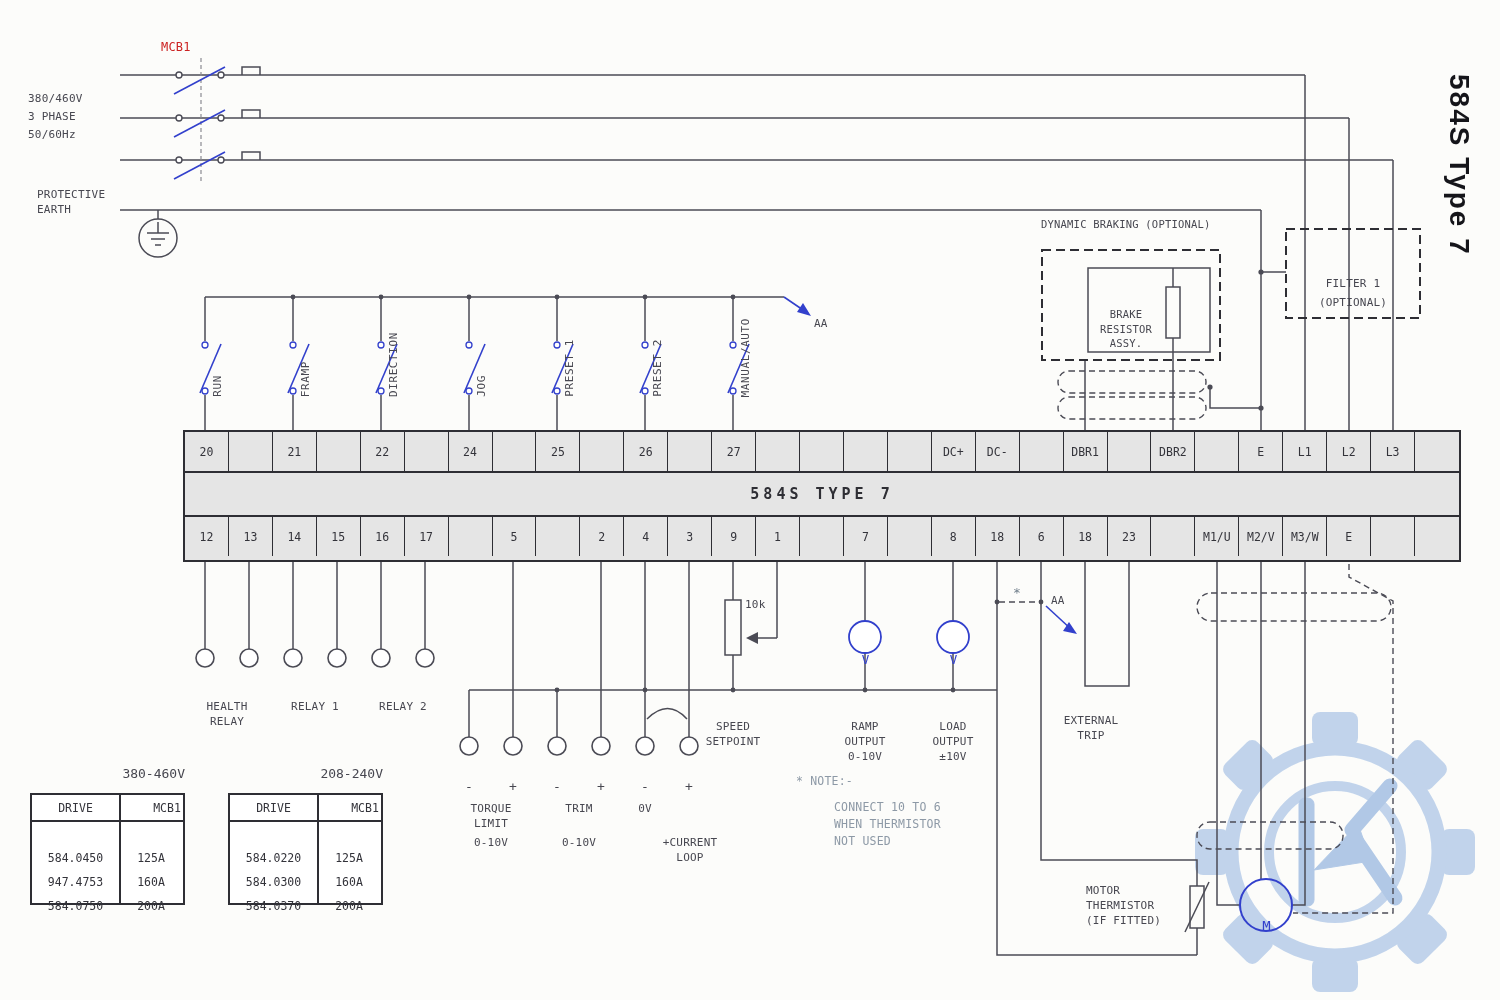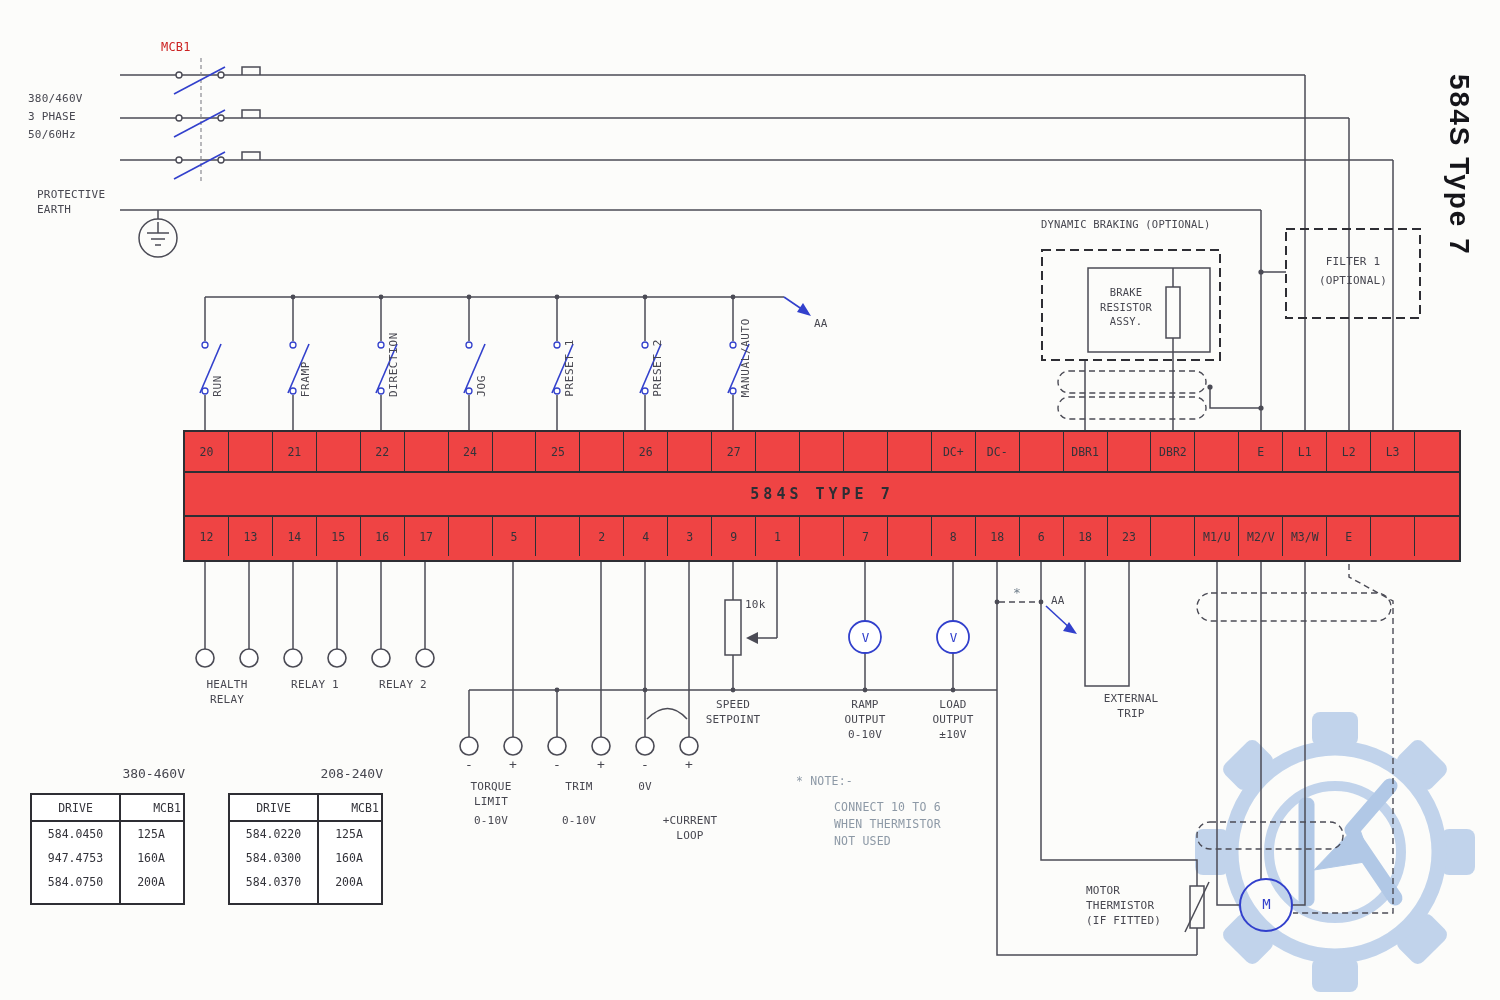--- a/index.html
+++ b/index.html
@@ -4,49 +4,49 @@
 <style>
   * { margin:0; padding:0; box-sizing:border-box; }
   html,body { width:1500px; height:1000px; }
   body { position:relative; background:#fcfcfa; overflow:hidden;
          font-family:"DejaVu Sans Mono", monospace; color:#474750; }
   #canvas { position:absolute; inset:0; }
   svg.layer { position:absolute; left:0; top:0; }
 
   .t { position:absolute; font-size:11px; line-height:15px; white-space:pre-line;
        color:#474750; letter-spacing:0.2px; }
-  .tc { text-align:center; }
+  .tc { text-align:center;margin-top:22px; }
   .tr { text-align:left; }
 
   .sw-label { position:absolute; writing-mode:vertical-rl; transform:rotate(180deg);
               font-size:11px; letter-spacing:0.6px; color:#474750; }
 
   #side-title { position:absolute; left:1443px; top:74px; writing-mode:vertical-rl;
                 font-family:"Liberation Sans", sans-serif; font-weight:bold;
                 font-size:28px; letter-spacing:2px; color:#15151a; }
 
   
   #strip { position:absolute; left:183px; top:430px; width:1278px; height:132px;
-           border:2px solid #2e2e34; background:#ef4444; }
+           border:2px solid #2e2e34; background:#e5e5e5; }
   .trow { display:grid; grid-template-columns:repeat(29, 1fr); height:41px; }
   .trow.top { border-bottom:2px solid #2e2e34; }
   .trow.bottom { border-top:2px solid #2e2e34; }
   .tcell { border-right:1.5px solid #2e2e34; display:flex; align-items:center;
            justify-content:center; font-size:11.5px; color:#33333a; overflow:hidden; }
   .tcell:last-child { border-right:none; }
   #strip-title { height:42px; display:flex; align-items:center; justify-content:center;
                  font-weight:bold; font-size:15px; letter-spacing:4px; color:#2e2e34; }
 
   
   .tbl-title { position:absolute; width:155px; text-align:right; font-size:13px; color:#474750; }
   .spec-table { position:absolute; width:155px; height:112px; border:2px solid #2e2e34; background:#fff; }
   .spec-table::after { content:''; position:absolute; left:87px; top:0; bottom:0; width:2px; background:#2e2e34; }
   .tbl-head { display:grid; grid-template-columns:87px 1fr; height:27px; border-bottom:2px solid #2e2e34;gap:32px; }
   .tbl-head div { display:flex; align-items:center; justify-content:center; font-size:11.5px; color:#33333a; }
-  .tbl-body { padding-top:0; }
+  .tbl-body { padding-top:24px; }
   .tbl-row { display:grid; grid-template-columns:87px 1fr; height:24px; }
   .tbl-row div { display:flex; align-items:center; justify-content:center; font-size:11.5px; color:#33333a; }
 
   .blue { color:#3240cc; }
   .red { color:#cc2222; }
   .faded { color:#8d99a6; }
 </style>
 </head>
 <body>
 
@@ -333,21 +333,21 @@
 OUTPUT
 0-10V</div>
   <div class="t tc" style="left:917px;top:697px;width:72px">LOAD
 OUTPUT
 ±10V</div>
   <div class="t tc blue" style="left:858px;top:630px;width:15px;font-size:12.5px">V</div>
   <div class="t tc blue" style="left:946px;top:630px;width:15px;font-size:12.5px">V</div>
 
   <div class="t" style="left:1013px;top:585px;font-size:13px;color:#6f7d8a">*</div>
   <div class="t" style="left:1051px;top:593px">AA</div>
-  <div class="t tc" style="left:1094px;top:691px;width:74px">EXTERNAL
+  <div class="t tc" style="left:1054px;top:691px;width:74px">EXTERNAL
 TRIP</div>
   <div class="t faded" style="left:796px;top:774px;font-size:11.5px">* NOTE:-</div>
   <div class="t faded" style="left:834px;top:799px;font-size:11.5px;line-height:17px">CONNECT 10 TO 6
 WHEN THERMISTOR
 NOT USED</div>
   <div class="t tr" style="left:1086px;top:883px;width:96px">MOTOR
 THERMISTOR
 (IF FITTED)</div>
   <div class="t tc blue" style="left:1258px;top:897px;width:17px;font-size:14px">M</div>
 

